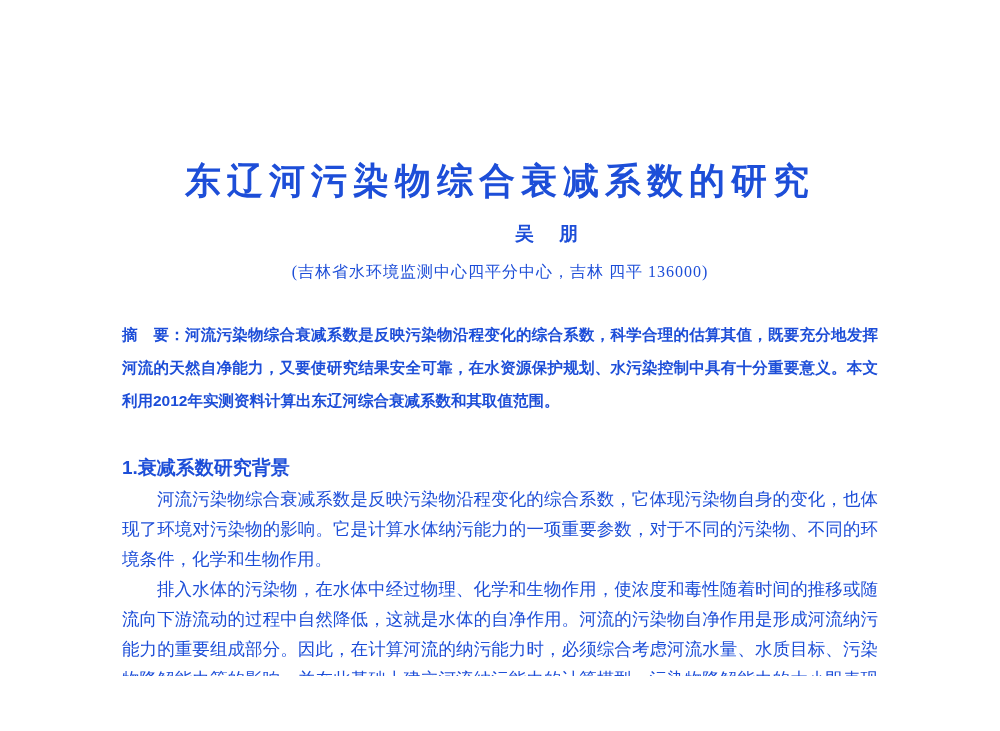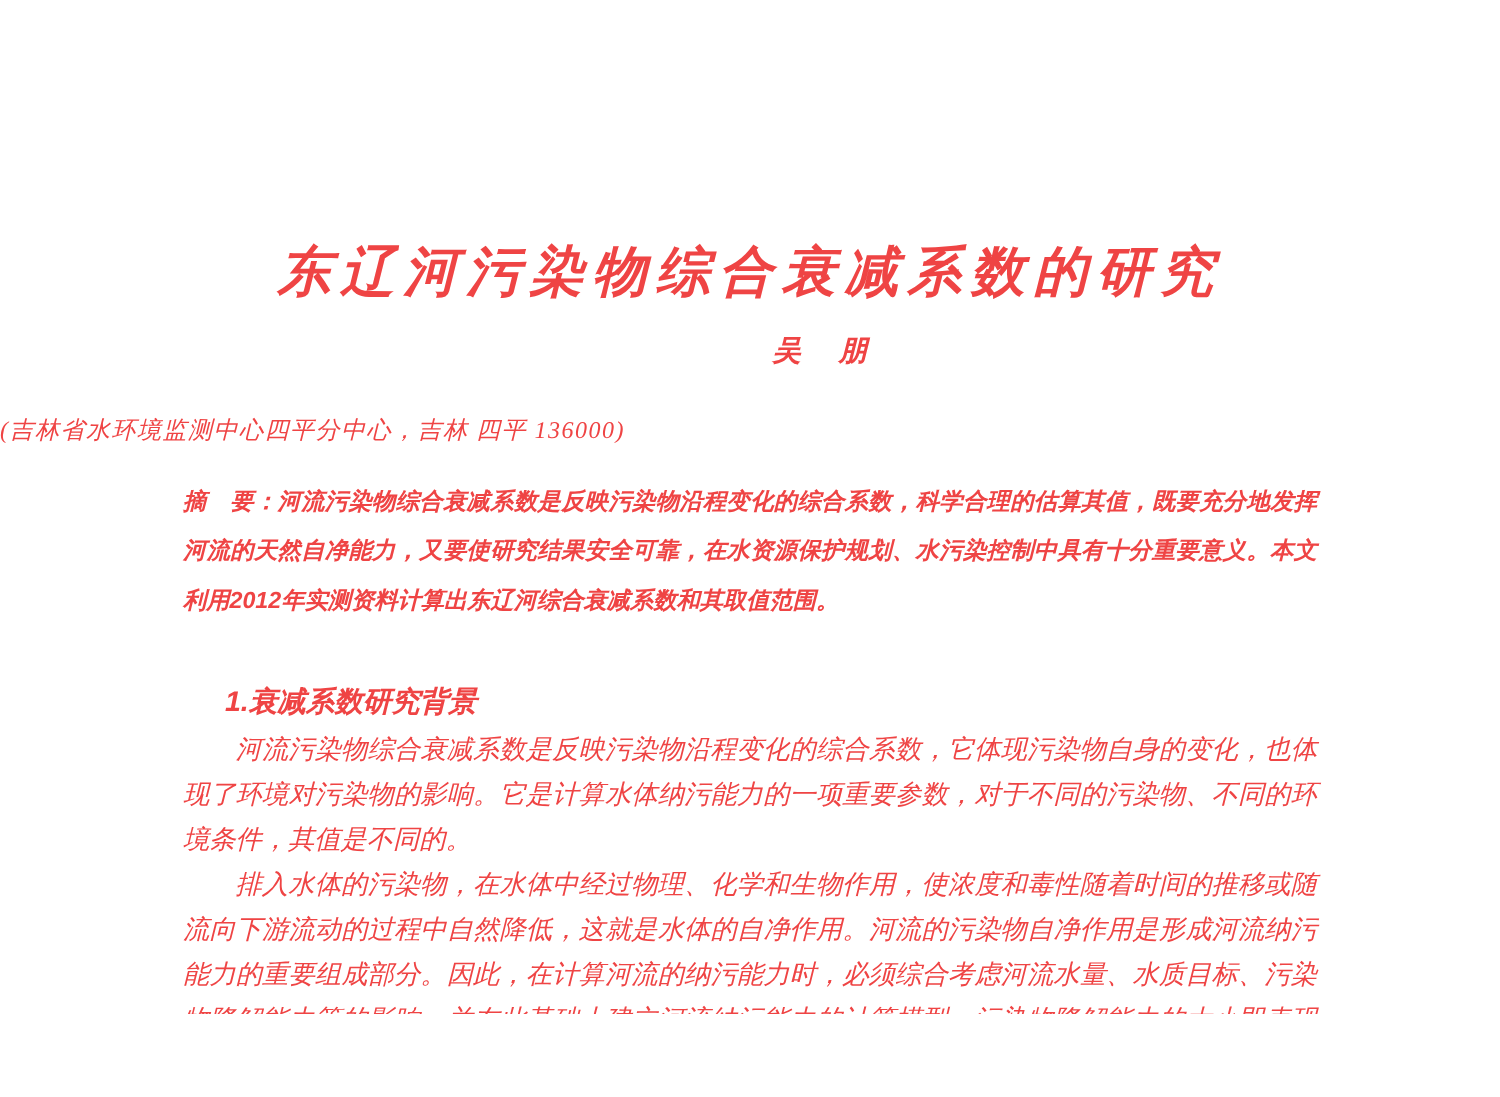--- a/index.html
+++ b/index.html
@@ -6,22 +6,21 @@
     margin: 0;
     padding: 0;
     background: #ffffff;
   }
   .page {
     position: relative;
     width: 1000px;
     height: 676px;
     background: #ffffff;
     overflow: hidden;
-    color: #ef4444;
-    font-style: italic;
+    color: #1d4ed8;
   }
   .paper-title {
     position: absolute;
     top: 133px;
     left: 0;
     width: 1000px;
     text-align: center;
     font-family: "Liberation Sans", "DejaVu Sans", sans-serif;
     font-weight: 700;
     font-size: 36px;
@@ -35,24 +34,24 @@
     width: 1000px;
     text-align: center;
     font-family: "Liberation Serif", "DejaVu Serif", serif;
     font-size: 19px;
     font-weight: 600;
     letter-spacing: 3px;
     padding-left: 48px;
   }
   .affiliation {
     position: absolute;
-    top: 277px;
+    top: 262px;
     left: 0;
     width: 1000px;
-    text-align: left;
+    text-align: center;
     font-family: "Liberation Serif", "DejaVu Serif", serif;
     font-size: 16px;
     letter-spacing: 1px;
   }
   .abstract-block {
     position: absolute;
     top: 318px;
     left: 122px;
     width: 756px;
     font-family: "Liberation Sans", "DejaVu Sans", sans-serif;
@@ -68,21 +67,20 @@
     line-height: 31px;
   }
   .section-heading {
     position: absolute;
     top: 455px;
     left: 122px;
     width: 756px;
     font-family: "Liberation Sans", "DejaVu Sans", sans-serif;
     font-weight: 700;
     font-size: 19px;
-    margin-left: 28px;
   }
   .body-block {
     position: absolute;
     top: 484px;
     left: 122px;
     width: 756px;
     font-family: "Liberation Serif", "DejaVu Serif", serif;
     font-size: 17.5px;
     line-height: 30px;
     text-align: justify;
@@ -104,17 +102,17 @@
 
   <div class="affiliation">(吉林省水环境监测中心四平分中心，吉林 四平 136000)</div>
 
   <div class="abstract-block">
     <p><span>摘　要：</span><span>河流污染物综合衰减系数是反映污染物沿程变化的综合系数，科学合理的估算其值，既要充分地发挥河流的天然自净能力，又要使研究结果安全可靠，在水资源保护规划、水污染控制中具有十分重要意义。本文利用2012年实测资料计算出东辽河综合衰减系数和其取值范围。</span></p>
   </div>
 
   <div class="section-heading">1.衰减系数研究背景</div>
 
   <div class="body-block">
-    <p>河流污染物综合衰减系数是反映污染物沿程变化的综合系数，它体现污染物自身的变化，也体现了环境对污染物的影响。它是计算水体纳污能力的一项重要参数，对于不同的污染物、不同的环境条件，其值是不同的。</p>
+    <p>河流污染物综合衰减系数是反映污染物沿程变化的综合系数，它体现污染物自身的变化，也体现了环境对污染物的影响。它是计算水体纳污能力的一项重要参数，对于不同的污染物、不同的环境条件，化学和生物作用。</p>
     <p>排入水体的污染物，在水体中经过物理、化学和生物作用，使浓度和毒性随着时间的推移或随流向下游流动的过程中自然降低，这就是水体的自净作用。河流的污染物自净作用是形成河流纳污能力的重要组成部分。因此，在计算河流的纳污能力时，必须综合考虑河流水量、水质目标、污染物降解能力等的影响，并在此基础上建立河流纳污能力的计算模型。污染物降解能力的大小即表现在综合衰减系数的高低上。因此，科学合理的估算河流污染物综合衰减系数，既要充分地发挥河流的天然自净能力，又要使研究结果安全可靠，对流域水资源综合规划的编制具有指导意义。</p>
   </div>
 
 </div>
 
 </body></html>

